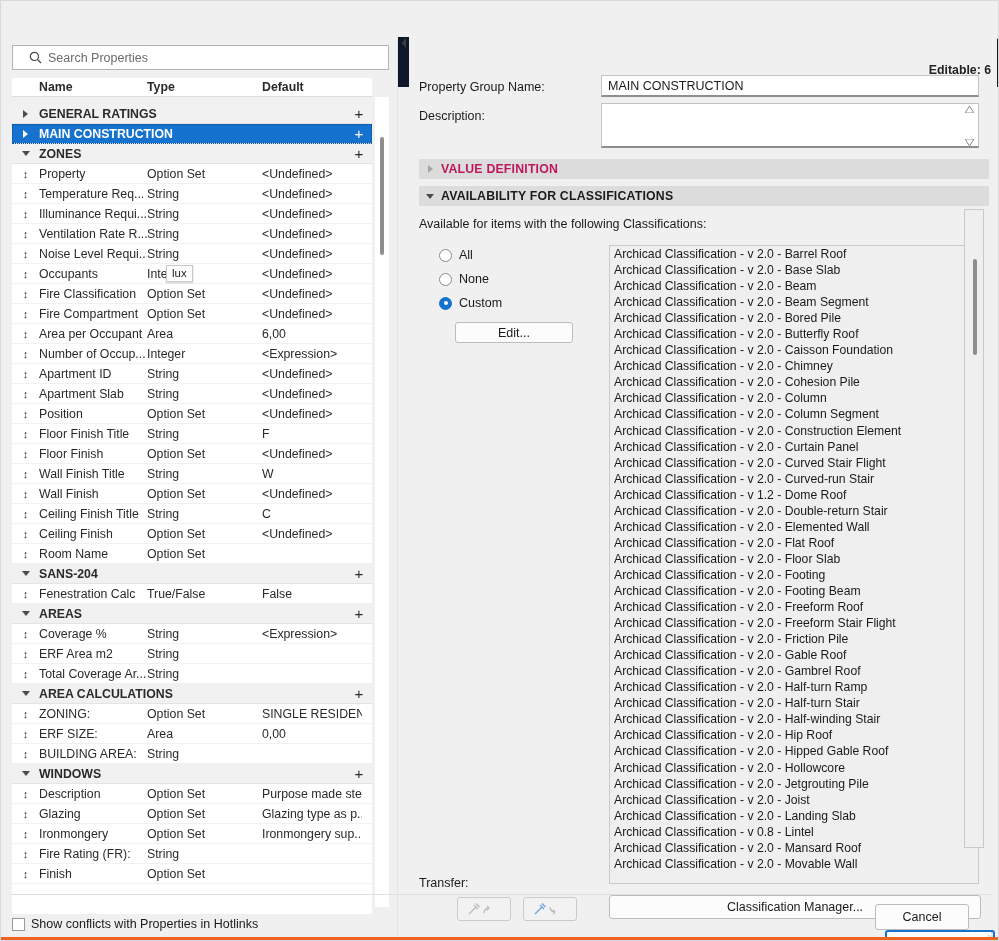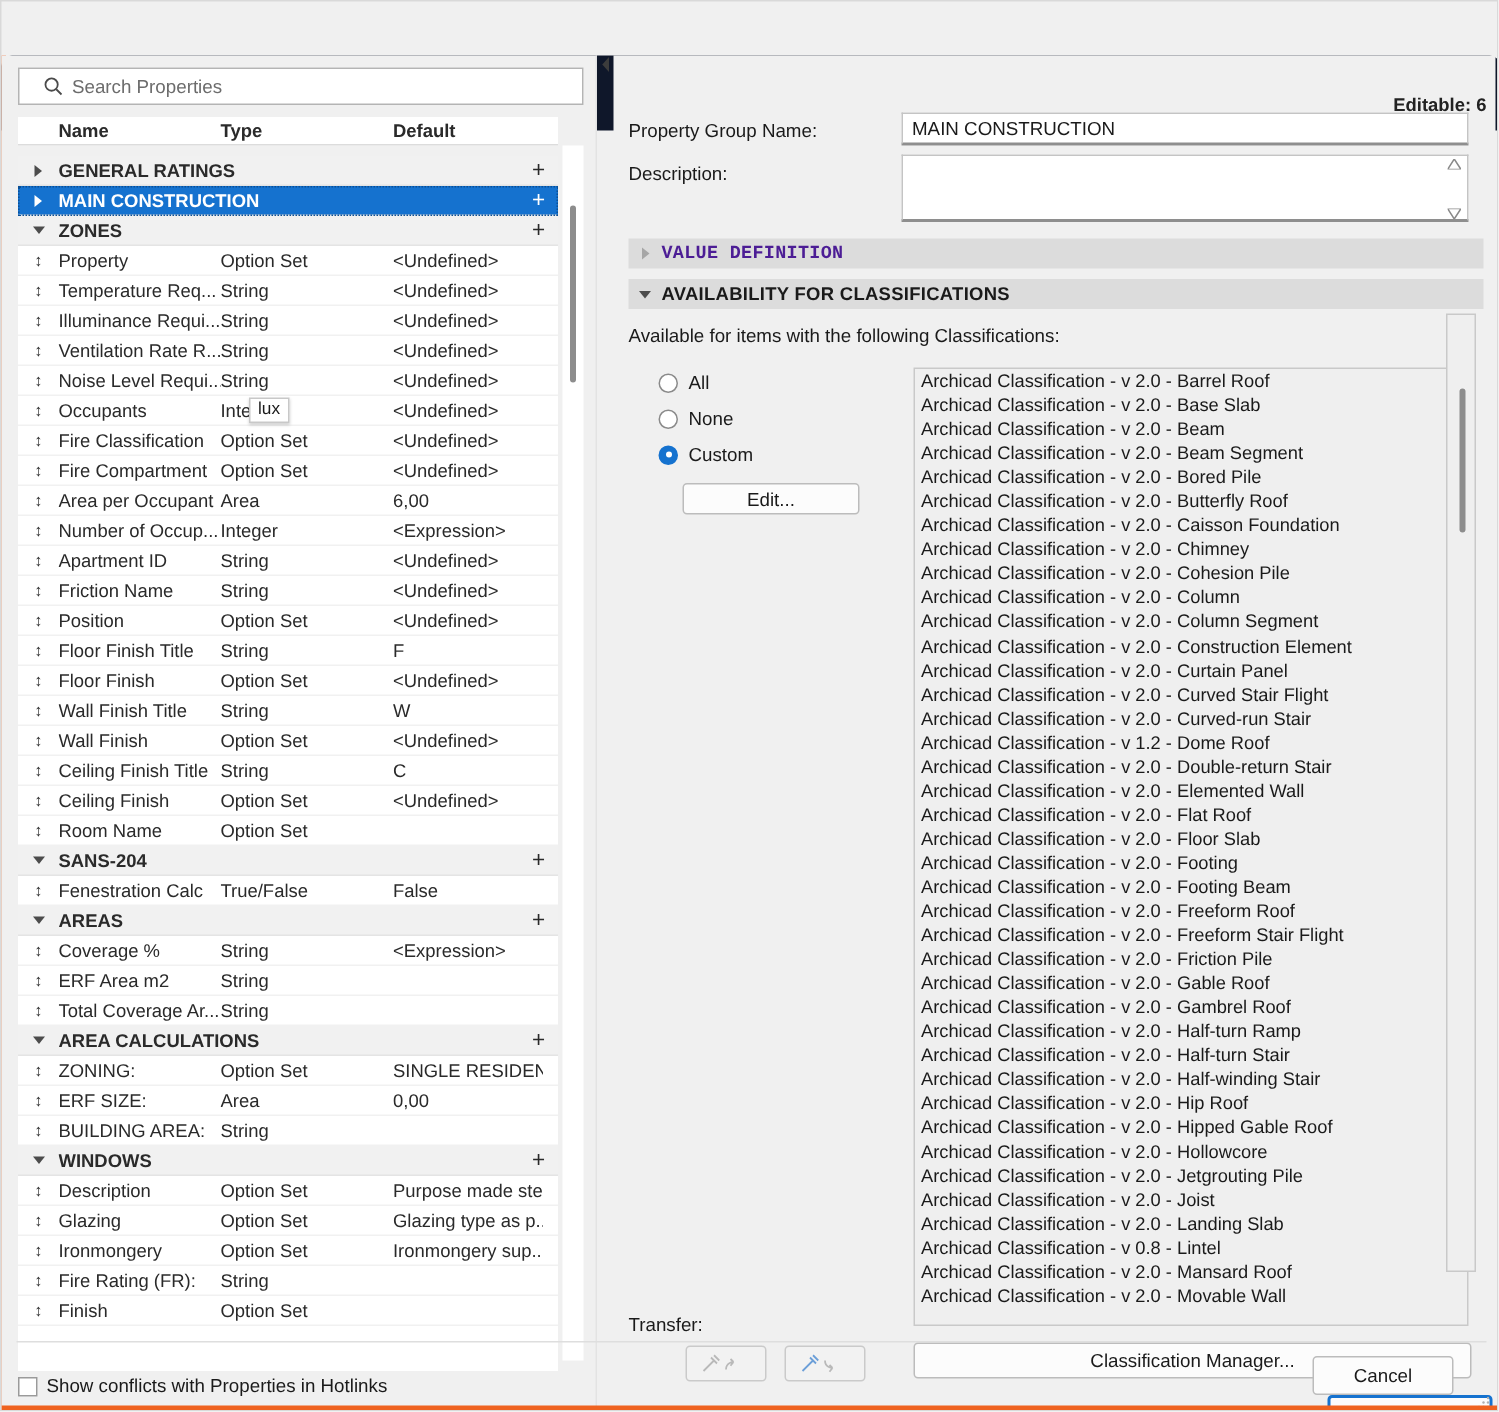--- a/index.html
+++ b/index.html
@@ -170,21 +170,21 @@
     position: absolute; right: 2px; top: 2px; width: 13px; height: 40px;
     display: flex; flex-direction: column; justify-content: space-between; align-items: center;
   }
   .section-bar {
     position: absolute; left: 10px; width: 570px; height: 20px;
     background: #dcdcdc; display: flex; align-items: center;
     font-size: 12.3px; font-weight: bold; letter-spacing: .2px;
     box-sizing: border-box;
   }
   .section-bar .arrow-slot { width: 22px; display:flex; align-items:center; justify-content:center; }
-  #vd-bar { top: 122px; color: #4c1d95; font-family: Liberation Mono, monospace; }
+  #vd-bar { top: 122px; color: #be185d; }
   #vd-bar .tri-right { border-left-color: #a6a6a6; }
   #afc-bar { top: 149px; color: #1a1a1a; }
 
   .avail-label { position: absolute; left: 10px; top: 180px; font-size: 12.5px; color: #1a1a1a; }
   .radio-group { position: absolute; left: 30px; top: 206px; }
   .radio-row { display: flex; align-items: center; height: 24px; font-size: 12.5px; color: #1a1a1a; }
   .radio {
     width: 13px; height: 13px; border-radius: 50%;
     border: 1px solid #8a8a8a; background: #ffffff; margin-right: 7px;
     box-sizing: border-box; position: relative;
@@ -359,21 +359,21 @@
           <span class="cell-def">&lt;Expression&gt;</span>
         </div>
         <div class="prop-row">
           <span class="cell-tog updown">↕</span>
           <span class="cell-name">Apartment ID</span>
           <span class="cell-type">String</span>
           <span class="cell-def">&lt;Undefined&gt;</span>
         </div>
         <div class="prop-row">
           <span class="cell-tog updown">↕</span>
-          <span class="cell-name">Friction Name</span>
+          <span class="cell-name">Apartment Slab</span>
           <span class="cell-type">String</span>
           <span class="cell-def">&lt;Undefined&gt;</span>
         </div>
         <div class="prop-row">
           <span class="cell-tog updown">↕</span>
           <span class="cell-name">Position</span>
           <span class="cell-type">Option Set</span>
           <span class="cell-def">&lt;Undefined&gt;</span>
         </div>
         <div class="prop-row">

